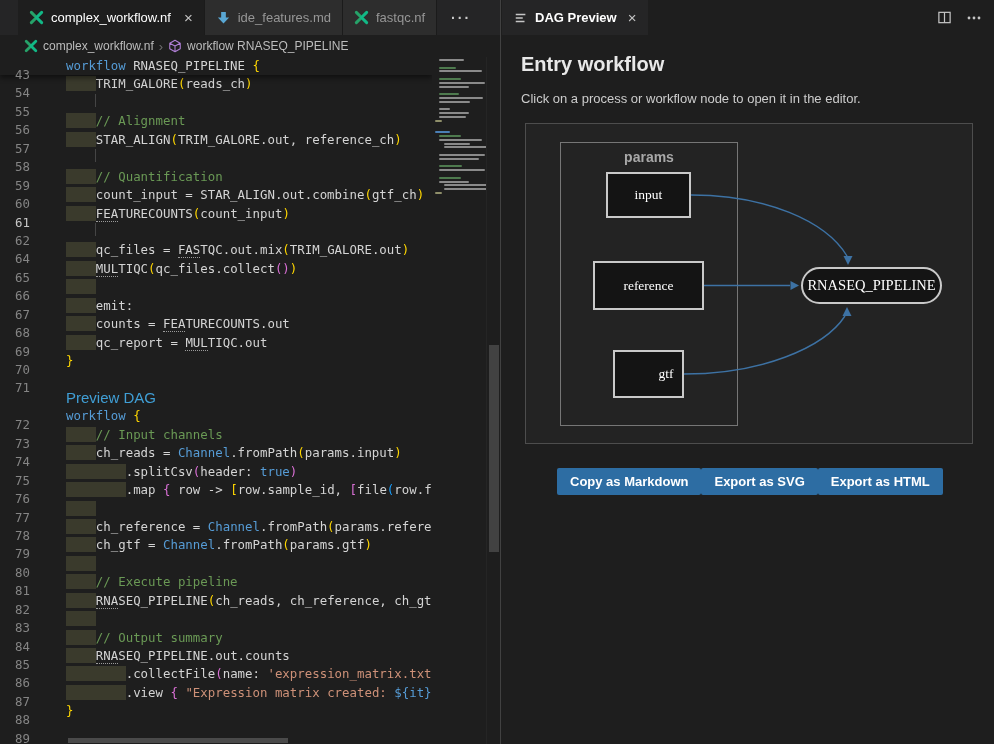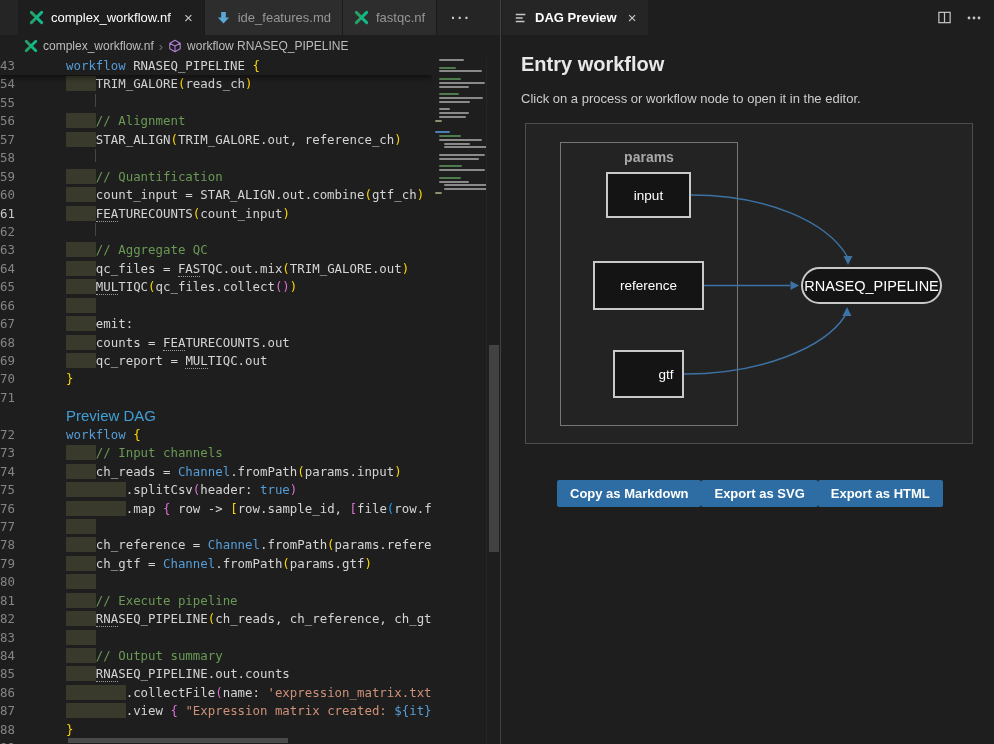--- a/index.html
+++ b/index.html
@@ -19,21 +19,21 @@
 
   .breadcrumbs { height:22px; display:flex; align-items:center; gap:5px; padding-left:24px;
                  font-size:12px; color:#a9a9a9; background:#1e1e1e; flex:none; }
   .breadcrumbs .crumb { color:#bcbcbc; }
   .breadcrumbs .sep { color:#6e6e6e; font-size:13px; }
 
   .editor { position:relative; flex:1; display:flex; overflow:hidden; background:#1e1e1e; }
   .code-area { width:432px; overflow:hidden; position:relative; }
   .sticky { position:relative; z-index:3; box-shadow:0 3px 5px rgba(0,0,0,.45); background:#1e1e1e; }
   .row { display:flex; height:18.45px; line-height:18.45px; font-family:"DejaVu Sans Mono", monospace; font-size:12.4px; white-space:pre; }
-  .ln { width:66px; flex:none; text-align:left; padding-right:21px; color:#858585; user-select:none; }
+  .ln { width:66px; flex:none; text-align:center; padding-right:21px; color:#858585; user-select:none;margin-top:9px; }
   .ln.active { color:#c6c6c6; }
   .txt { flex:1; overflow:hidden; }
   .lens-text { font-family:"Liberation Sans", sans-serif; font-size:15px; color:#409fd6; line-height:18.45px; }
 
   .tk-pl { color:#d4d4d4; }
   .tk-kw { color:#569cd6; }
   .tk-cm { color:#6a9955; }
   .tk-st { color:#ce9178; }
   .tk-b1 { color:#ffd700; }
   .tk-b2 { color:#da70d6; }
@@ -59,28 +59,28 @@
   .icon-btn { display:flex; align-items:center; color:#c5c5c5; cursor:pointer; }
 
   .panel-body { padding:10px 20px; }
   .panel-heading { font-size:20px; font-weight:bold; color:#e8e8e8; margin:8px 0 15px; }
   .panel-desc { font-size:13px; color:#cccccc; margin-bottom:17px; }
 
   .dag { position:relative; margin-left:4px; width:448px; height:321px; border:1px solid #4d4d4d; background:#232323; }
   .cluster { position:absolute; left:34px; top:18px; width:178px; height:284px; border:1px solid #767676; }
   .cluster-label { position:absolute; top:6px; width:100%; text-align:center; font-size:14px; font-weight:bold; color:#a8a8a8; }
   .node { position:absolute; display:flex; align-items:center; justify-content:center;
-          background:#141414; border:2px solid #c9c9c9; color:#ffffff; font-size:13.5px; cursor:pointer; }
+          background:#141414; border:2px solid #c9c9c9; color:#ffffff; font-size:13.5px; cursor:pointer;font-family:Liberation Serif, serif; }
   .node-input     { left:80px;  top:48px;  width:85px;  height:46px; }
   .node-reference { left:67px;  top:137px; width:111px; height:49px; }
   .node-gtf       { left:87px;  top:226px; width:71px;  height:48px;padding-left:35px; }
   .node-pipeline  { left:275px; top:143px; width:141px; height:37px; border-radius:19px; border-width:2.5px; font-size:14.5px; }
   .edges { position:absolute; left:0; top:0; pointer-events:none; }
 
-  .btn-row { display:flex; margin:36px 0 0 36px; }
+  .btn-row { display:flex; margin:24px 0 0 36px; }
   .btn { background:#2d6da3; color:#ffffff; border:none; font-family:"Liberation Sans", sans-serif;
          font-size:13px; font-weight:bold; padding:6px 13px; border-radius:2px; cursor:pointer; }
 </style>
 </head>
 <body>
 
 <div class="app">
 
   <div class="editor-col">
 
@@ -131,21 +131,20 @@
         <div id="code-lines">
             <div class="row"><div class="ln">54</div><div class="txt"><span class="tk-ind">    </span><span class="tk-pl">TRIM_GALORE</span><span class="tk-b1">(</span><span class="tk-pl">reads_ch</span><span class="tk-b1">)</span></div></div>
             <div class="row"><div class="ln">55</div><div class="txt"><span class="tk-gd"></span></div></div>
             <div class="row"><div class="ln">56</div><div class="txt"><span class="tk-ind">    </span><span class="tk-cm">// Alignment</span></div></div>
             <div class="row"><div class="ln">57</div><div class="txt"><span class="tk-ind">    </span><span class="tk-pl">STAR_ALIGN</span><span class="tk-b1">(</span><span class="tk-pl">TRIM_GALORE.out, reference_ch</span><span class="tk-b1">)</span></div></div>
             <div class="row"><div class="ln">58</div><div class="txt"><span class="tk-gd"></span></div></div>
             <div class="row"><div class="ln">59</div><div class="txt"><span class="tk-ind">    </span><span class="tk-cm">// Quantification</span></div></div>
             <div class="row"><div class="ln">60</div><div class="txt"><span class="tk-ind">    </span><span class="tk-pl">count_input = STAR_ALIGN.out.combine</span><span class="tk-b1">(</span><span class="tk-pl">gtf_ch</span><span class="tk-b1">)</span></div></div>
             <div class="row"><div class="ln active">61</div><div class="txt"><span class="tk-ind">    </span><span class="tk-ul">FEA</span><span class="tk-pl">TURECOUNTS</span><span class="tk-b1">(</span><span class="tk-pl">count_input</span><span class="tk-b1">)</span></div></div>
             <div class="row"><div class="ln">62</div><div class="txt"><span class="tk-gd"></span></div></div>
-            <div class="row"><div class="ln">63</div><div class="txt"><span class="tk-ind">    </span><span class="tk-cm">// Aggregate QC</span></div></div>
             <div class="row"><div class="ln">64</div><div class="txt"><span class="tk-ind">    </span><span class="tk-pl">qc_files = </span><span class="tk-ul">FAS</span><span class="tk-pl">TQC.out.mix</span><span class="tk-b1">(</span><span class="tk-pl">TRIM_GALORE.out</span><span class="tk-b1">)</span></div></div>
             <div class="row"><div class="ln">65</div><div class="txt"><span class="tk-ind">    </span><span class="tk-ul">MUL</span><span class="tk-pl">TIQC</span><span class="tk-b1">(</span><span class="tk-pl">qc_files.collect</span><span class="tk-b2">()</span><span class="tk-b1">)</span></div></div>
             <div class="row"><div class="ln">66</div><div class="txt"><span class="tk-ind">    </span></div></div>
             <div class="row"><div class="ln">67</div><div class="txt"><span class="tk-ind">    </span><span class="tk-pl">emit:</span></div></div>
             <div class="row"><div class="ln">68</div><div class="txt"><span class="tk-ind">    </span><span class="tk-pl">counts = </span><span class="tk-ul">FEA</span><span class="tk-pl">TURECOUNTS.out</span></div></div>
             <div class="row"><div class="ln">69</div><div class="txt"><span class="tk-ind">    </span><span class="tk-pl">qc_report = </span><span class="tk-ul">MUL</span><span class="tk-pl">TIQC.out</span></div></div>
             <div class="row"><div class="ln">70</div><div class="txt"><span class="tk-b1">}</span></div></div>
             <div class="row"><div class="ln">71</div><div class="txt"></div></div>
             <div class="row"><div class="ln"></div><div class="txt"><span class="lens-text">Preview DAG</span></div></div>
             <div class="row"><div class="ln">72</div><div class="txt"><span class="tk-kw">workflow</span><span class="tk-pl"> </span><span class="tk-b1">{</span></div></div>

